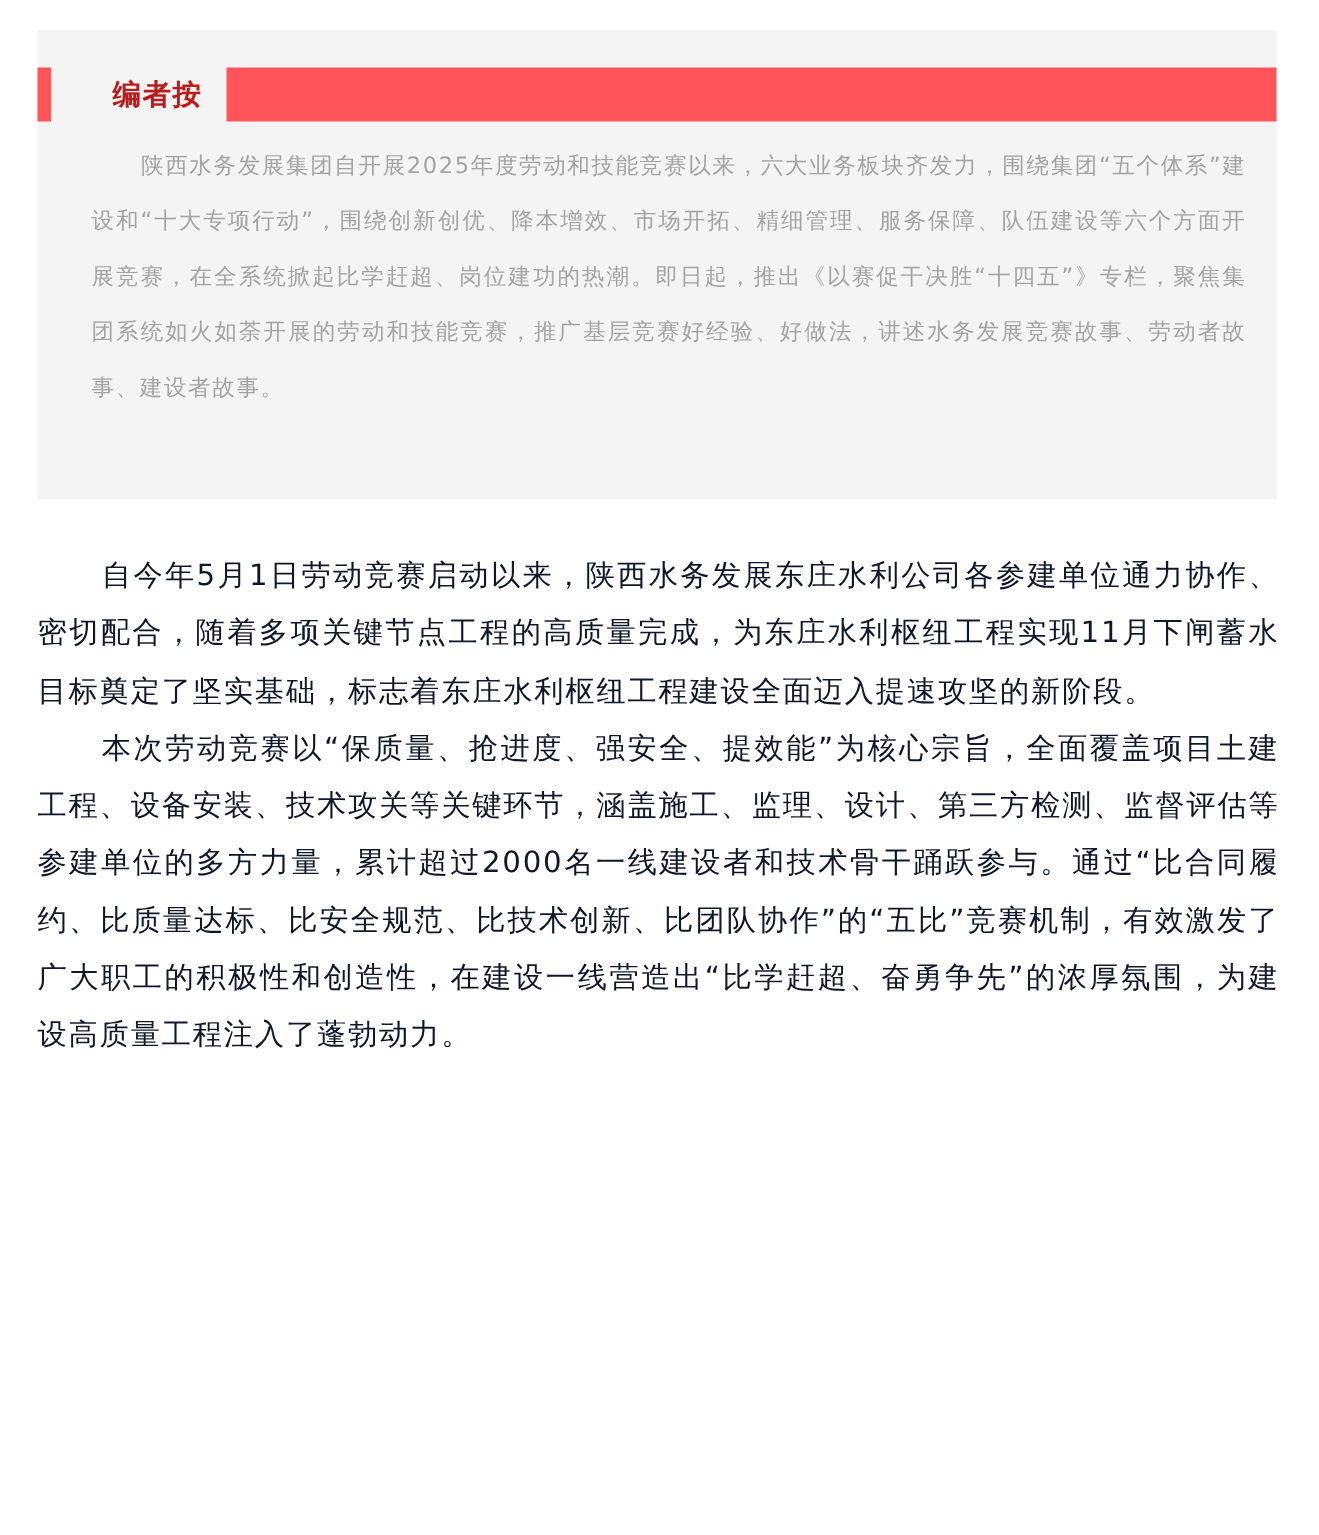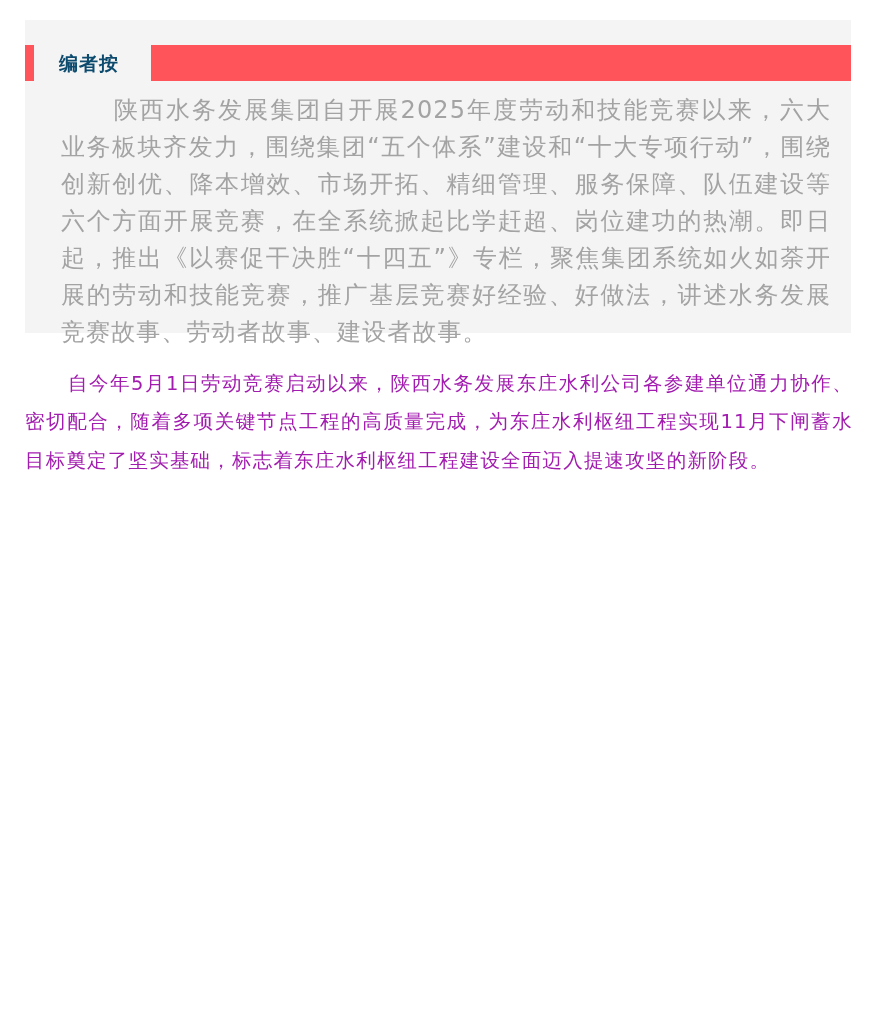--- a/index.html
+++ b/index.html
@@ -3,36 +3,37 @@
 <meta charset="utf-8">
 <style>
   html, body { margin: 0; padding: 0; background: #ffffff; }
   body { width: 879px; height: 1023px; position: relative; overflow: hidden;
          font-family: "DejaVu Sans", "Liberation Sans", sans-serif; }
   .editor-box { position: absolute; left: 25px; top: 20px; width: 826px; height: 313px; background: #f4f4f4; }
   .header-row { position: absolute; left: 0; top: 25px; width: 826px; height: 36px; }
   .red-stub { position: absolute; left: 0; top: 0; width: 9px; height: 36px; background: #ff545a; }
   .red-bar { position: absolute; left: 126px; top: 0; width: 700px; height: 36px; background: #ff545a; }
   .title { position: absolute; left: 34px; top: 0; width: 92px; height: 36px; line-height: 36px;
-           font-size: 19px; font-weight: bold; color: #0c4a6e; letter-spacing: 1px; }
+           font-size: 19px; font-weight: bold; color: #b91c1c; text-align: center; letter-spacing: 1px; }
   .intro { position: absolute; left: 36px; top: 72px; width: 770px; margin: 0;
-           font-size: 24px; line-height: 37px; color: #a3a3a3; text-indent: 2.2em;
+           font-size: 15px; line-height: 37px; color: #a3a3a3; text-indent: 2.2em;
            letter-spacing: 1.1px; text-align: justify; }
   .article { position: absolute; left: 25px; top: 365px; width: 828px; }
-  .article p { margin: 0; font-size: 19.5px; line-height: 38.3px; color: #a21caf;
+  .article p { margin: 0; font-size: 19.5px; line-height: 38.3px; color: #0f172a;
                text-indent: 2.2em; letter-spacing: 1.2px; text-align: justify; }
   sup { font-size: 10px; line-height: 0; }
 </style>
 </head>
 <body>
 
 <div class="editor-box">
   <div class="header-row">
     <div class="red-stub"></div>
     <div class="title">编者按</div>
     <div class="red-bar"></div>
   </div>
   <p class="intro">陕西水务发展集团自开展2025年度劳动和技能竞赛以来，六大业务板块齐发力，围绕集团“五个体系”建设和“十大专项行动”，围绕创新创优、降本增效、市场开拓、精细管理、服务保障、队伍建设等六个方面开展竞赛，在全系统掀起比学赶超、岗位建功的热潮。即日起，推出《以赛促干决胜“十四五”》专栏，聚焦集团系统如火如荼开展的劳动和技能竞赛，推广基层竞赛好经验、好做法，讲述水务发展竞赛故事、劳动者故事、建设者故事。</p>
 </div>
 
 <div class="article">
   <p>自今年5月1日劳动竞赛启动以来，陕西水务发展东庄水利公司各参建单位通力协作、密切配合，随着多项关键节点工程的高质量完成，为东庄水利枢纽工程实现11月下闸蓄水目标奠定了坚实基础，标志着东庄水利枢纽工程建设全面迈入提速攻坚的新阶段。</p>
+  <p>本次劳动竞赛以“保质量、抢进度、强安全、提效能”为核心宗旨，全面覆盖项目土建工程、设备安装、技术攻关等关键环节，涵盖施工、监理、设计、第三方检测、监督评估等参建单位的多方力量，累计超过2000名一线建设者和技术骨干踊跃参与。通过“比合同履约、比质量达标、比安全规范、比技术创新、比团队协作”的“五比”竞赛机制，有效激发了广大职工的积极性和创造性，在建设一线营造出“比学赶超、奋勇争先”的浓厚氛围，为建设高质量工程注入了蓬勃动力。</p>
 </div>
 
 </body></html>

